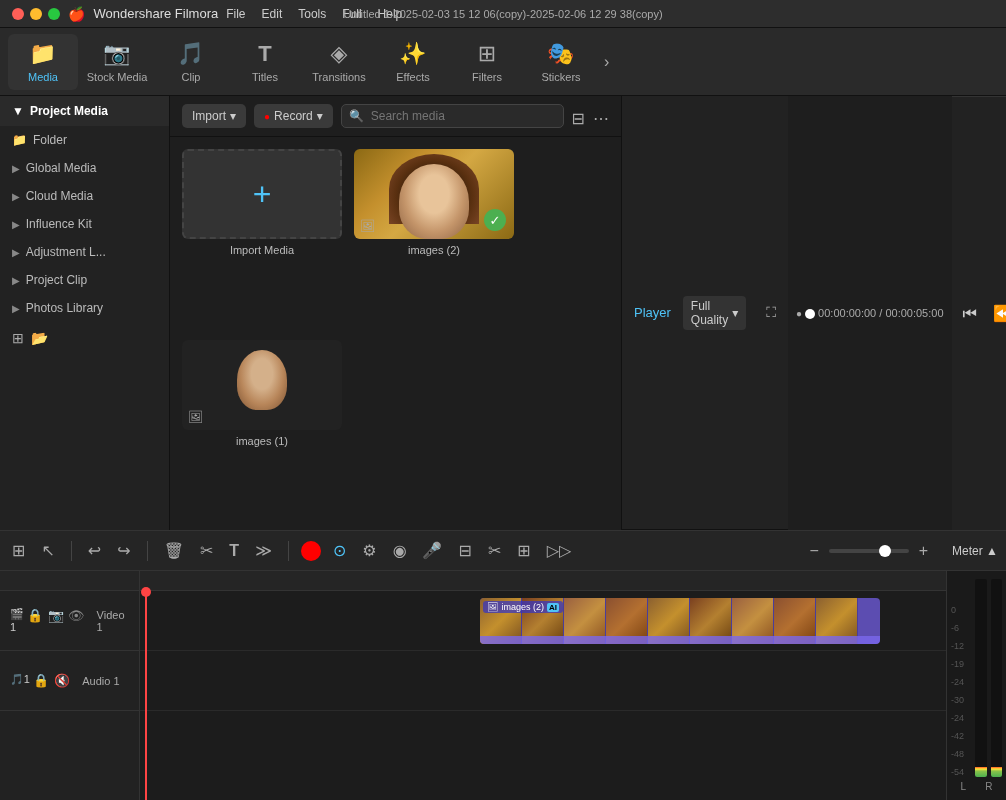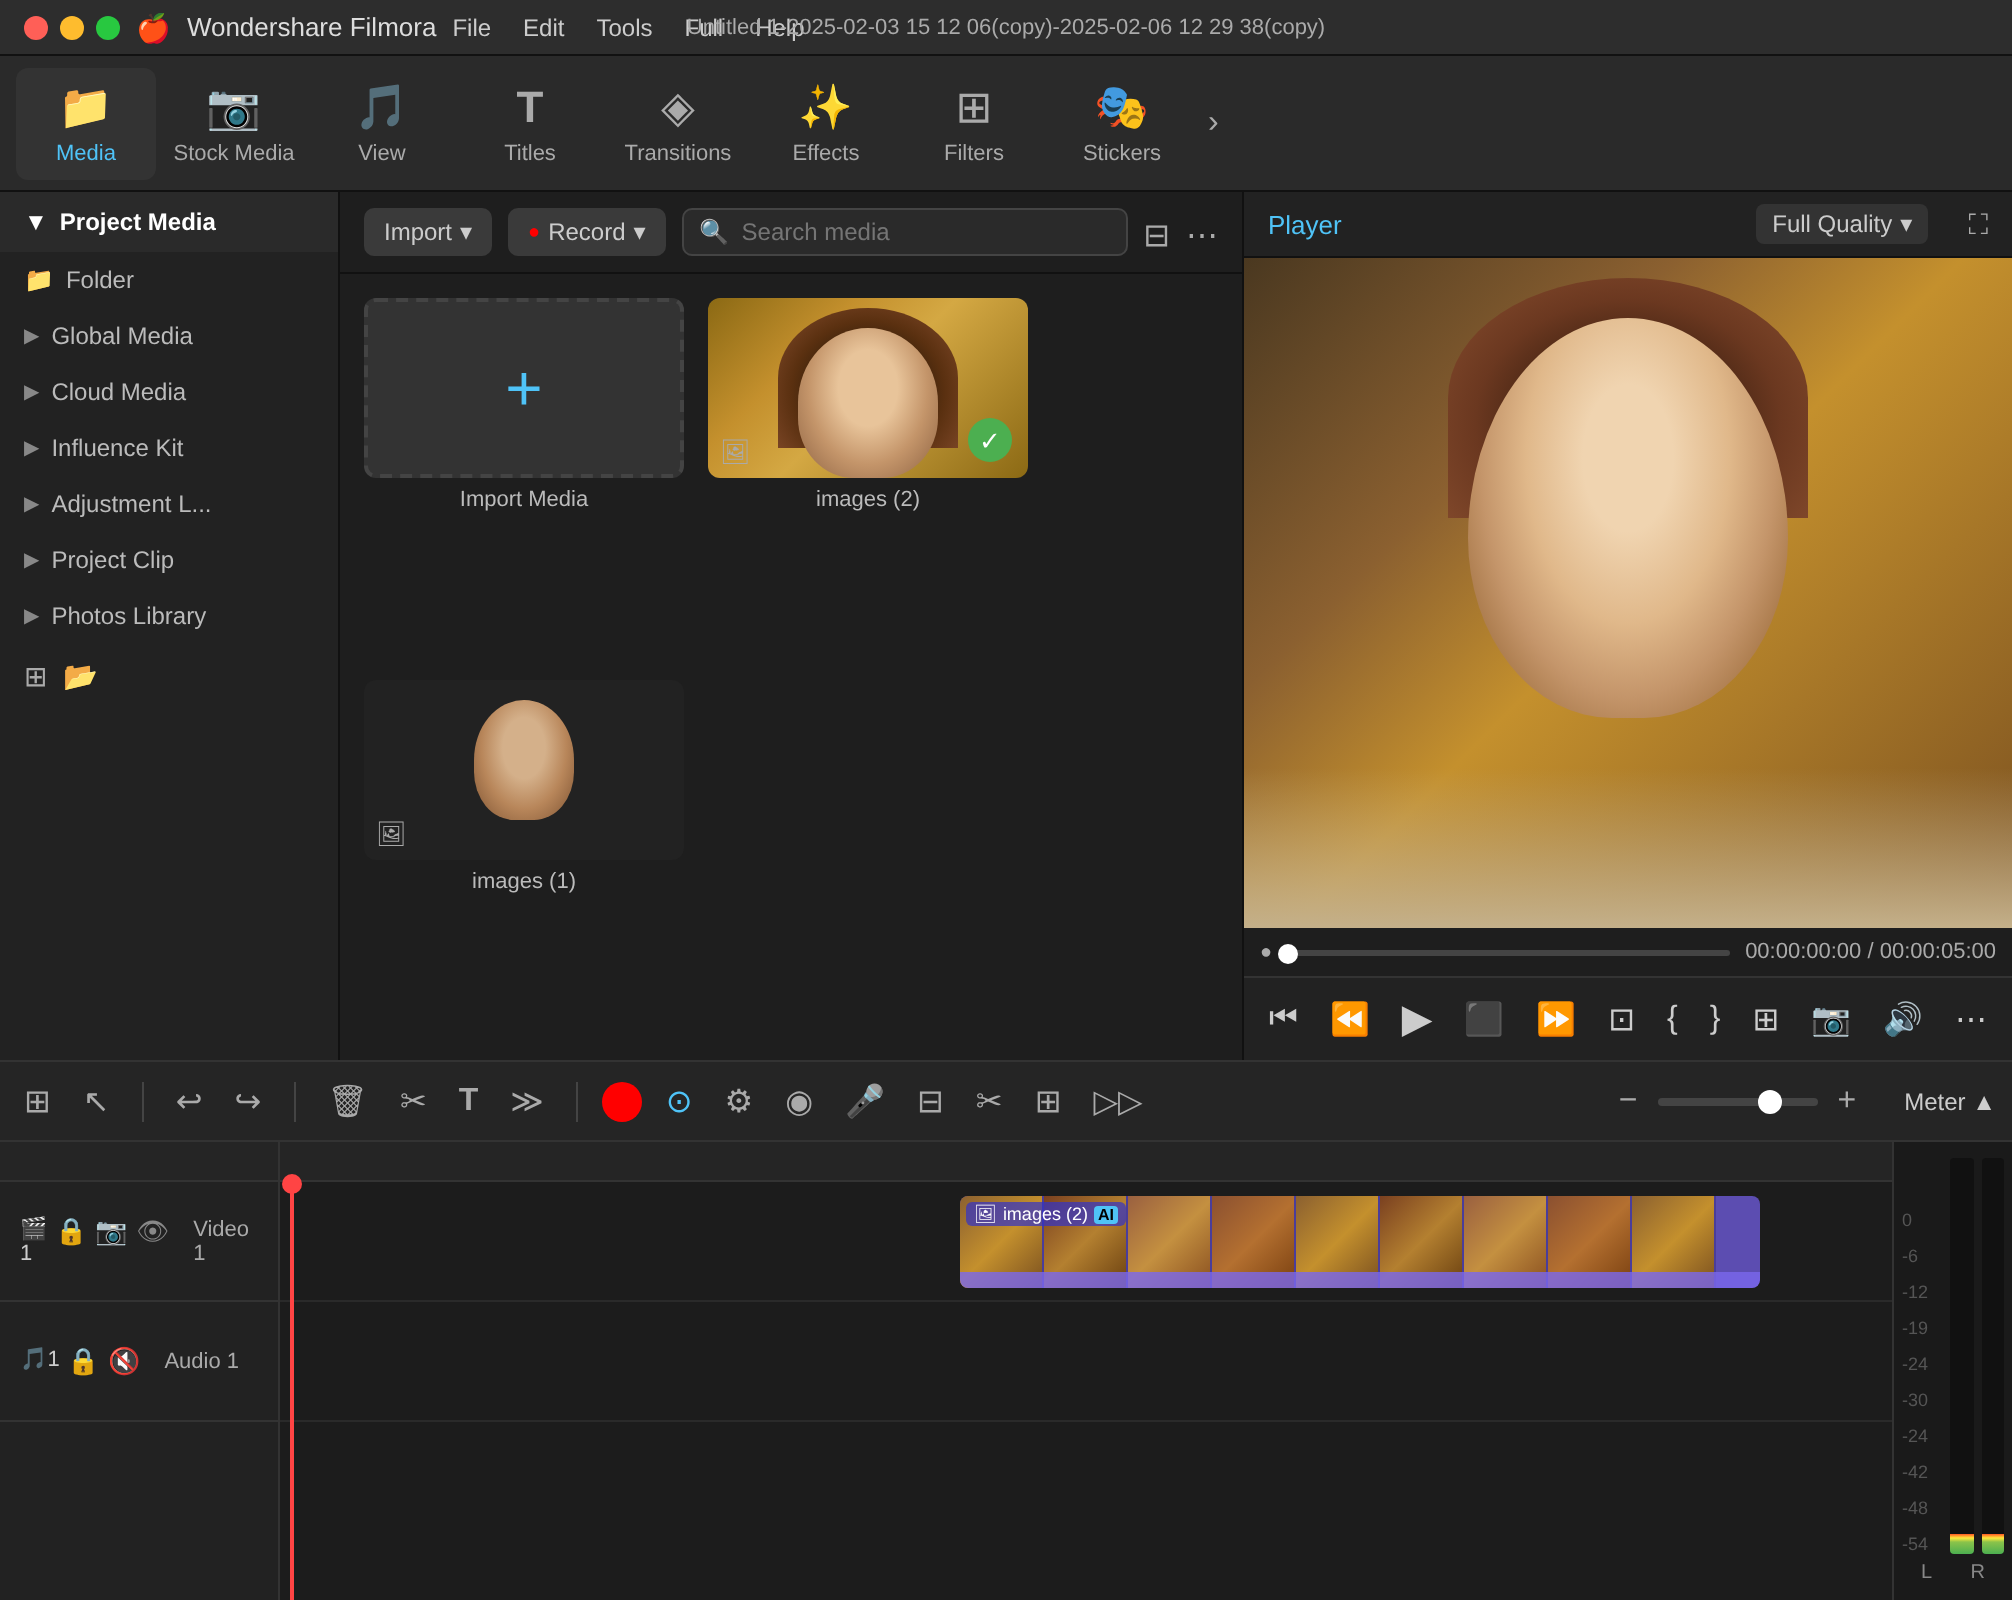--- a/index.html
+++ b/index.html
@@ -267,21 +267,21 @@
       top: 10px;
       left: 50%;
       transform: translateX(-50%);
     }
 
     
     .player-panel {
       width: 385px;
       background: #1d4ed8;
       display: flex;
-      flex-direction: column;
+      flex-direction: row;
       border-left: 1px solid #111;
     }
     .player-header {
       display: flex;
       align-items: center;
       padding: 6px 12px;
       background: #222;
       border-bottom: 1px solid #111;
       gap: 12px;
     }
@@ -632,21 +632,21 @@
   <div class="toolbar-item active">
     <span class="icon">📁</span>
     <span>Media</span>
   </div>
   <div class="toolbar-item">
     <span class="icon">📷</span>
     <span>Stock Media</span>
   </div>
   <div class="toolbar-item">
     <span class="icon">🎵</span>
-    <span>View</span>
+    <span>Clip</span>
   </div>
   <div class="toolbar-item">
     <span class="icon" style="font-size:22px;font-weight:bold;">T</span>
     <span>Titles</span>
   </div>
   <div class="toolbar-item">
     <span class="icon">◈</span>
     <span>Transitions</span>
   </div>
   <div class="toolbar-item">

